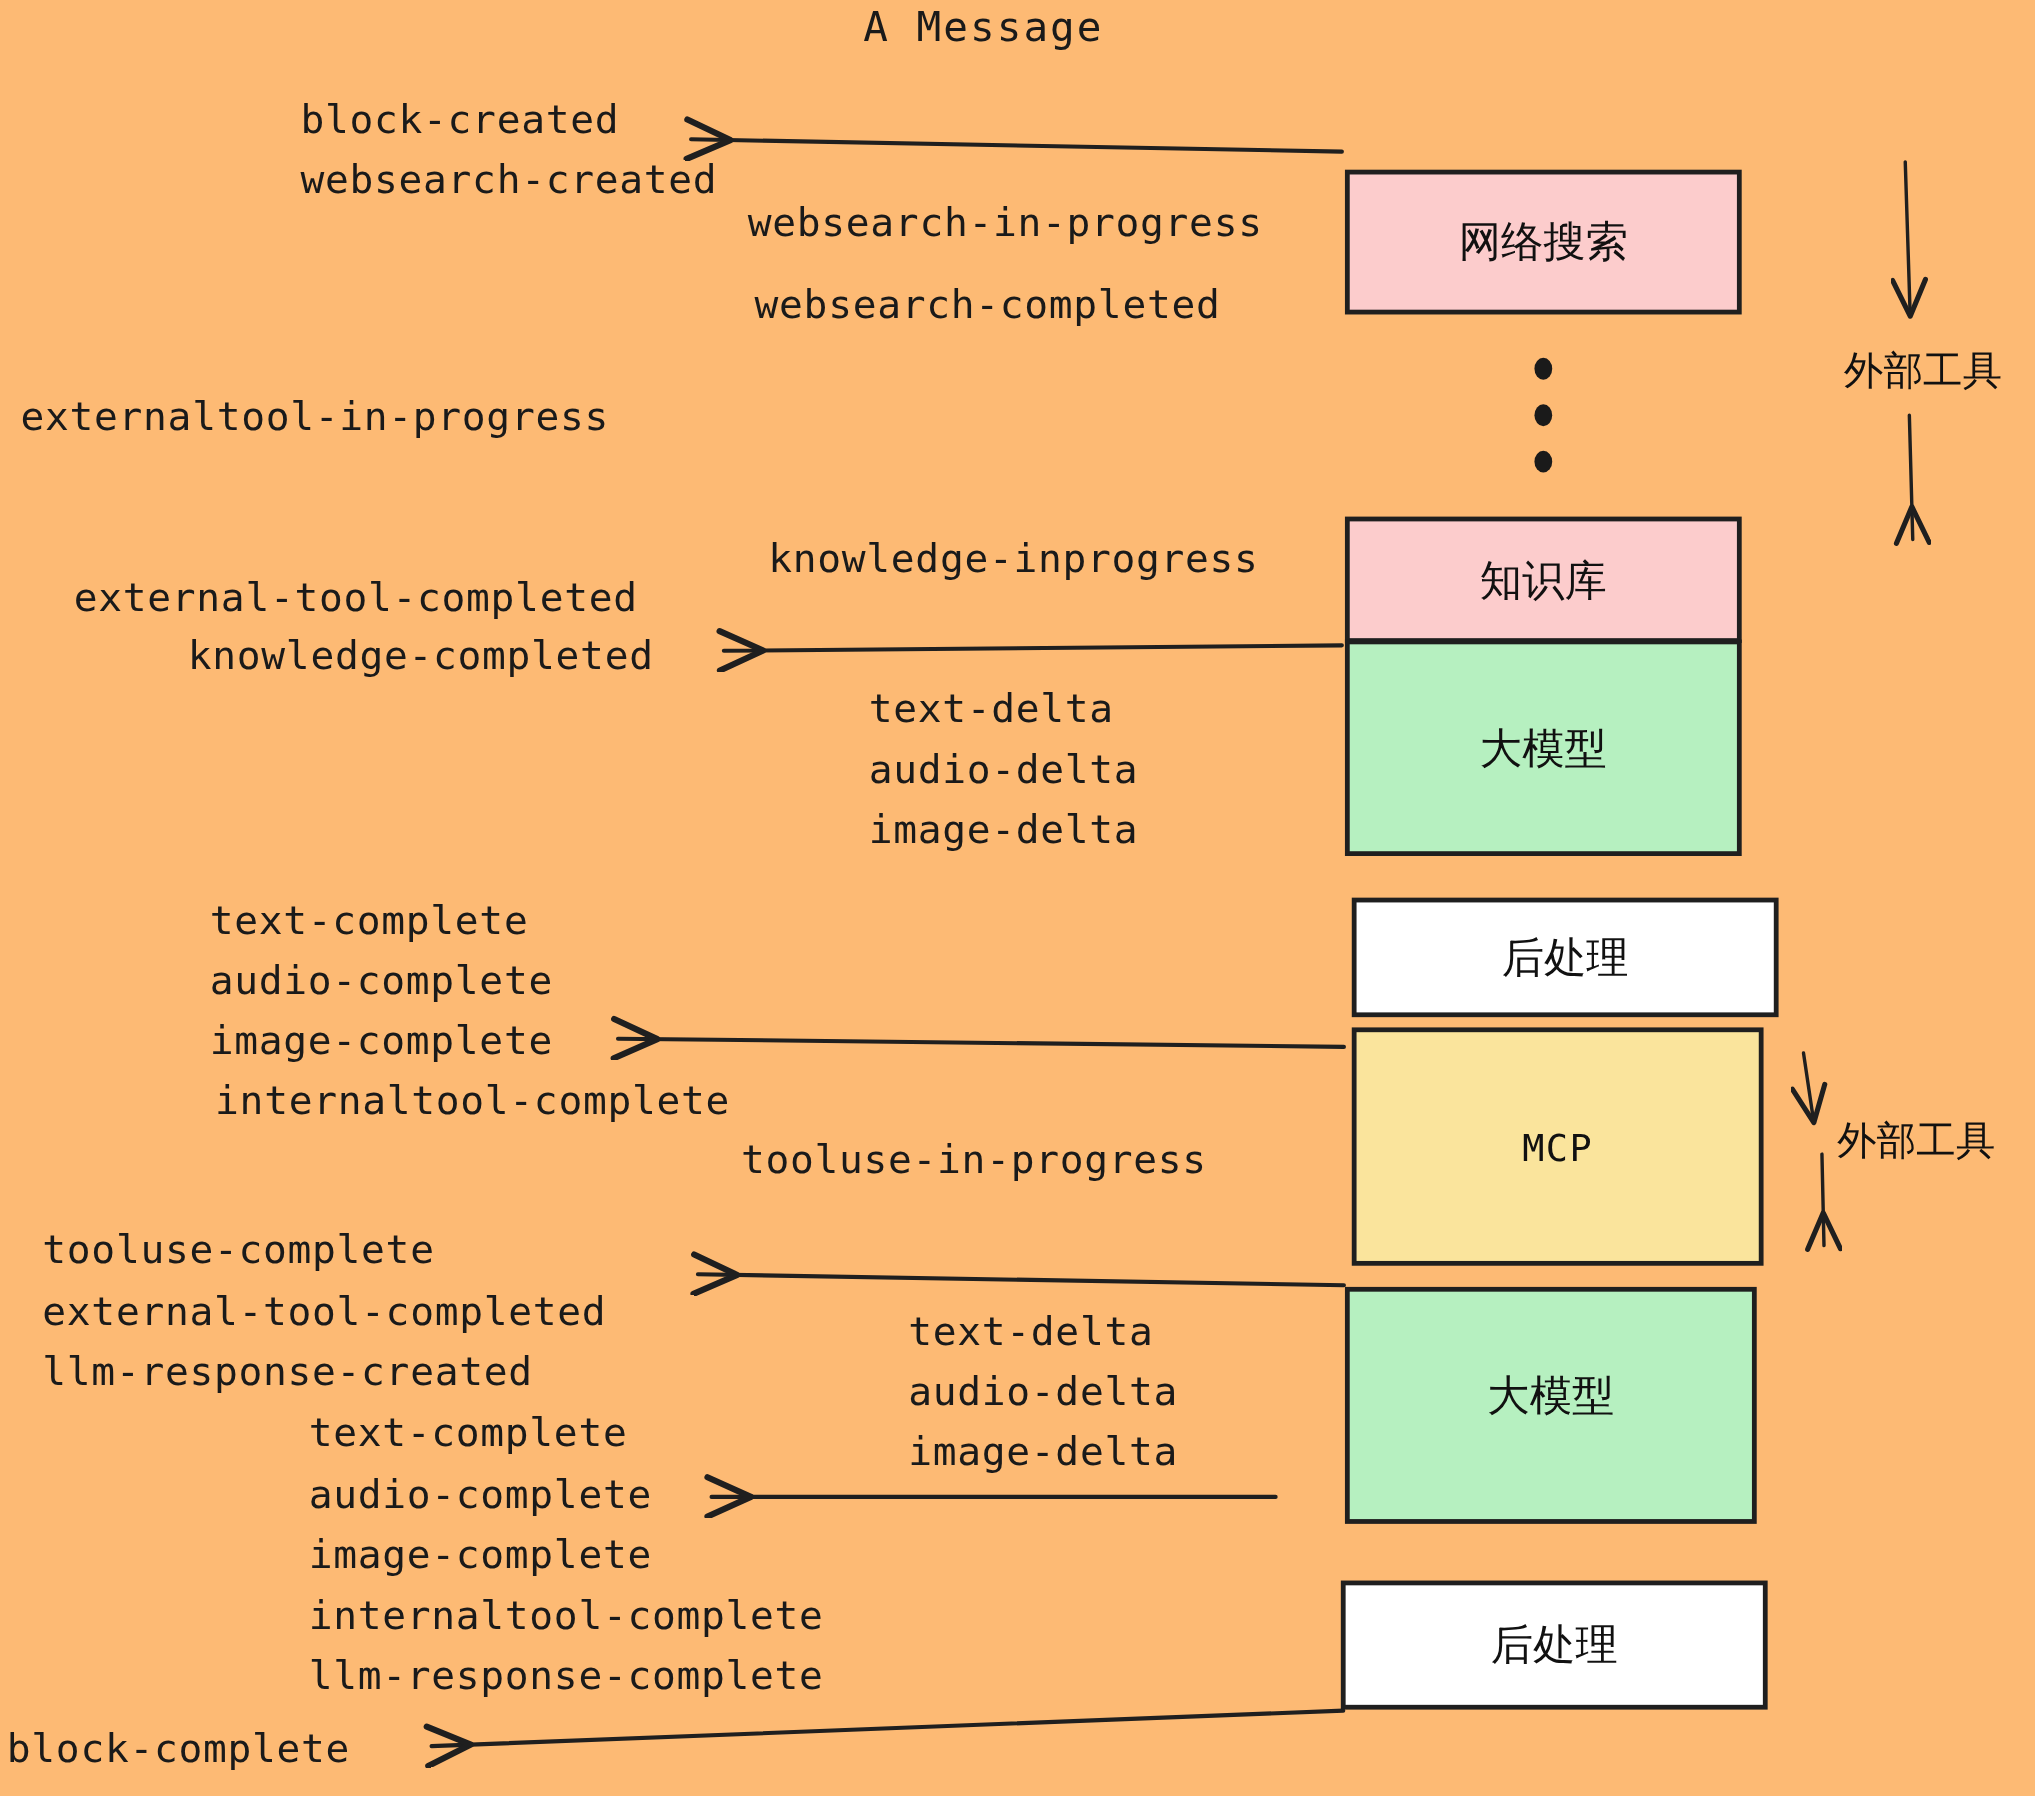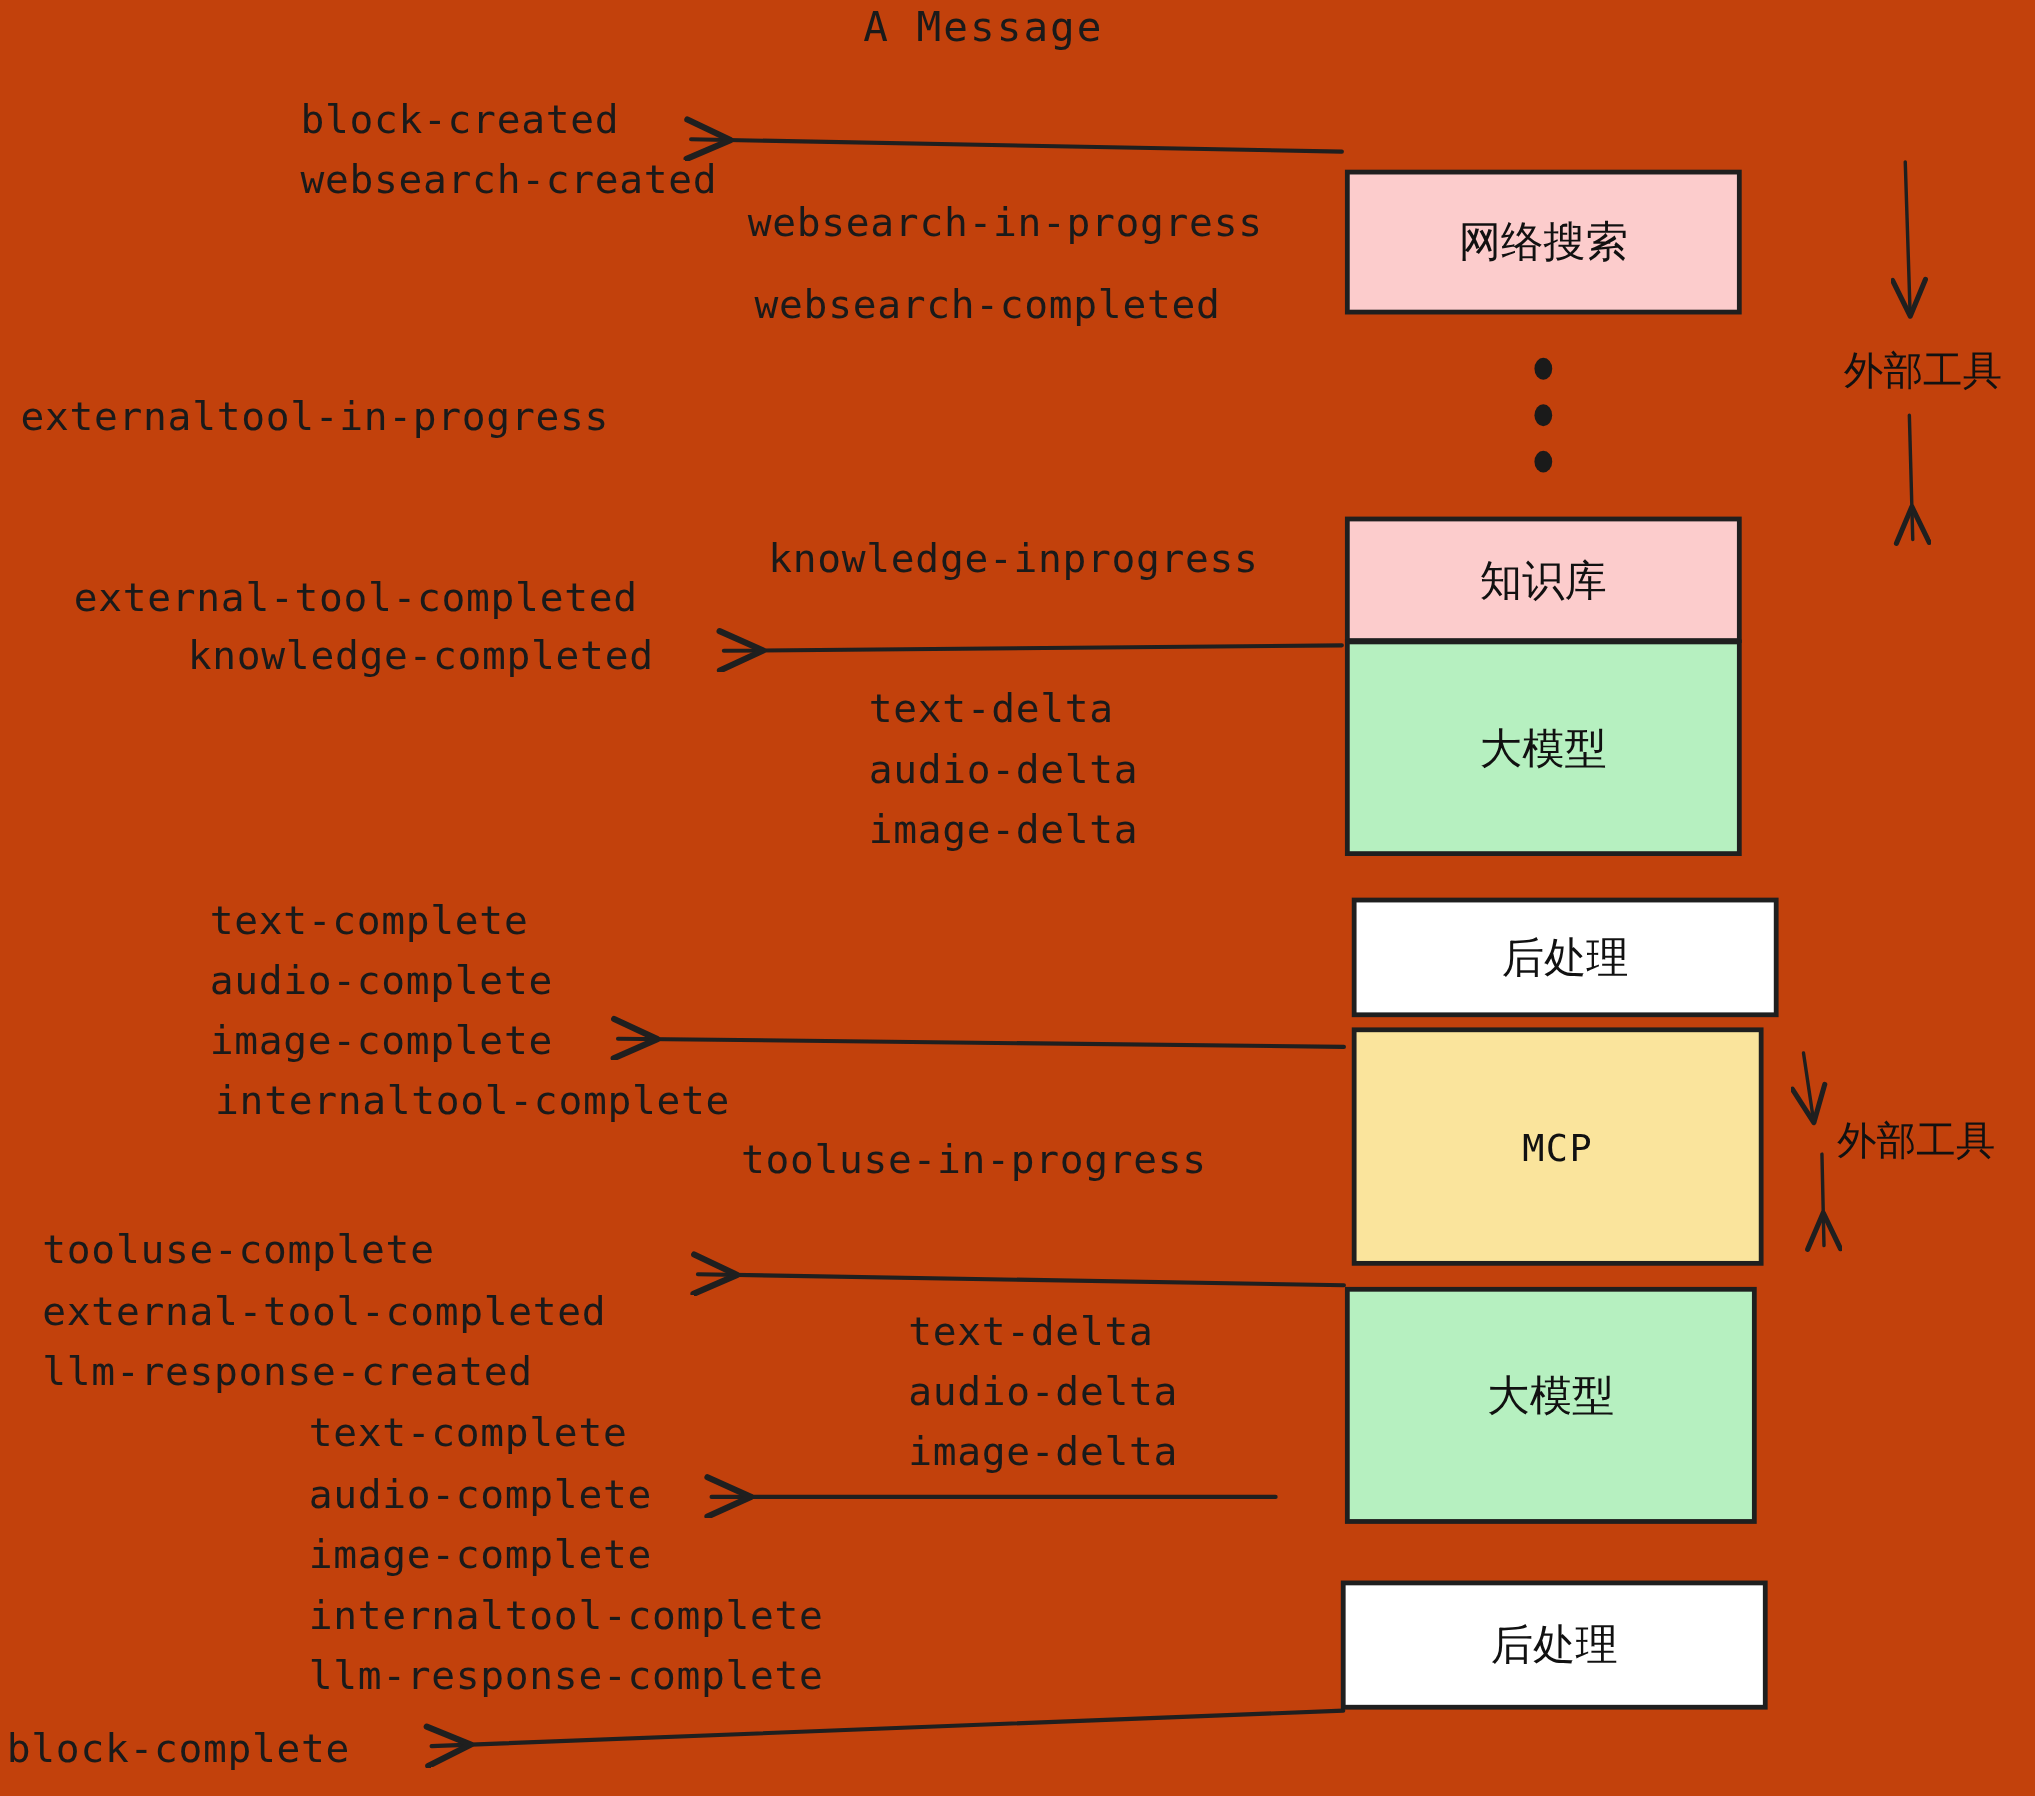--- a/index.html
+++ b/index.html
@@ -10,21 +10,21 @@
   body {
     width: 2035px;
     height: 1796px;
     font-family: "DejaVu Sans Mono", monospace;
     overflow: hidden;
   }
   #stage {
     position: relative;
     width: 2035px;
     height: 1796px;
-    background: #c2410c;
+    background: #fdba74;
   }
   svg.layer {
     position: absolute;
     left: 0;
     top: 0;
     width: 2035px;
     height: 1796px;
   }
   .ev {
     font-family: "DejaVu Sans Mono", "Liberation Mono", monospace;

